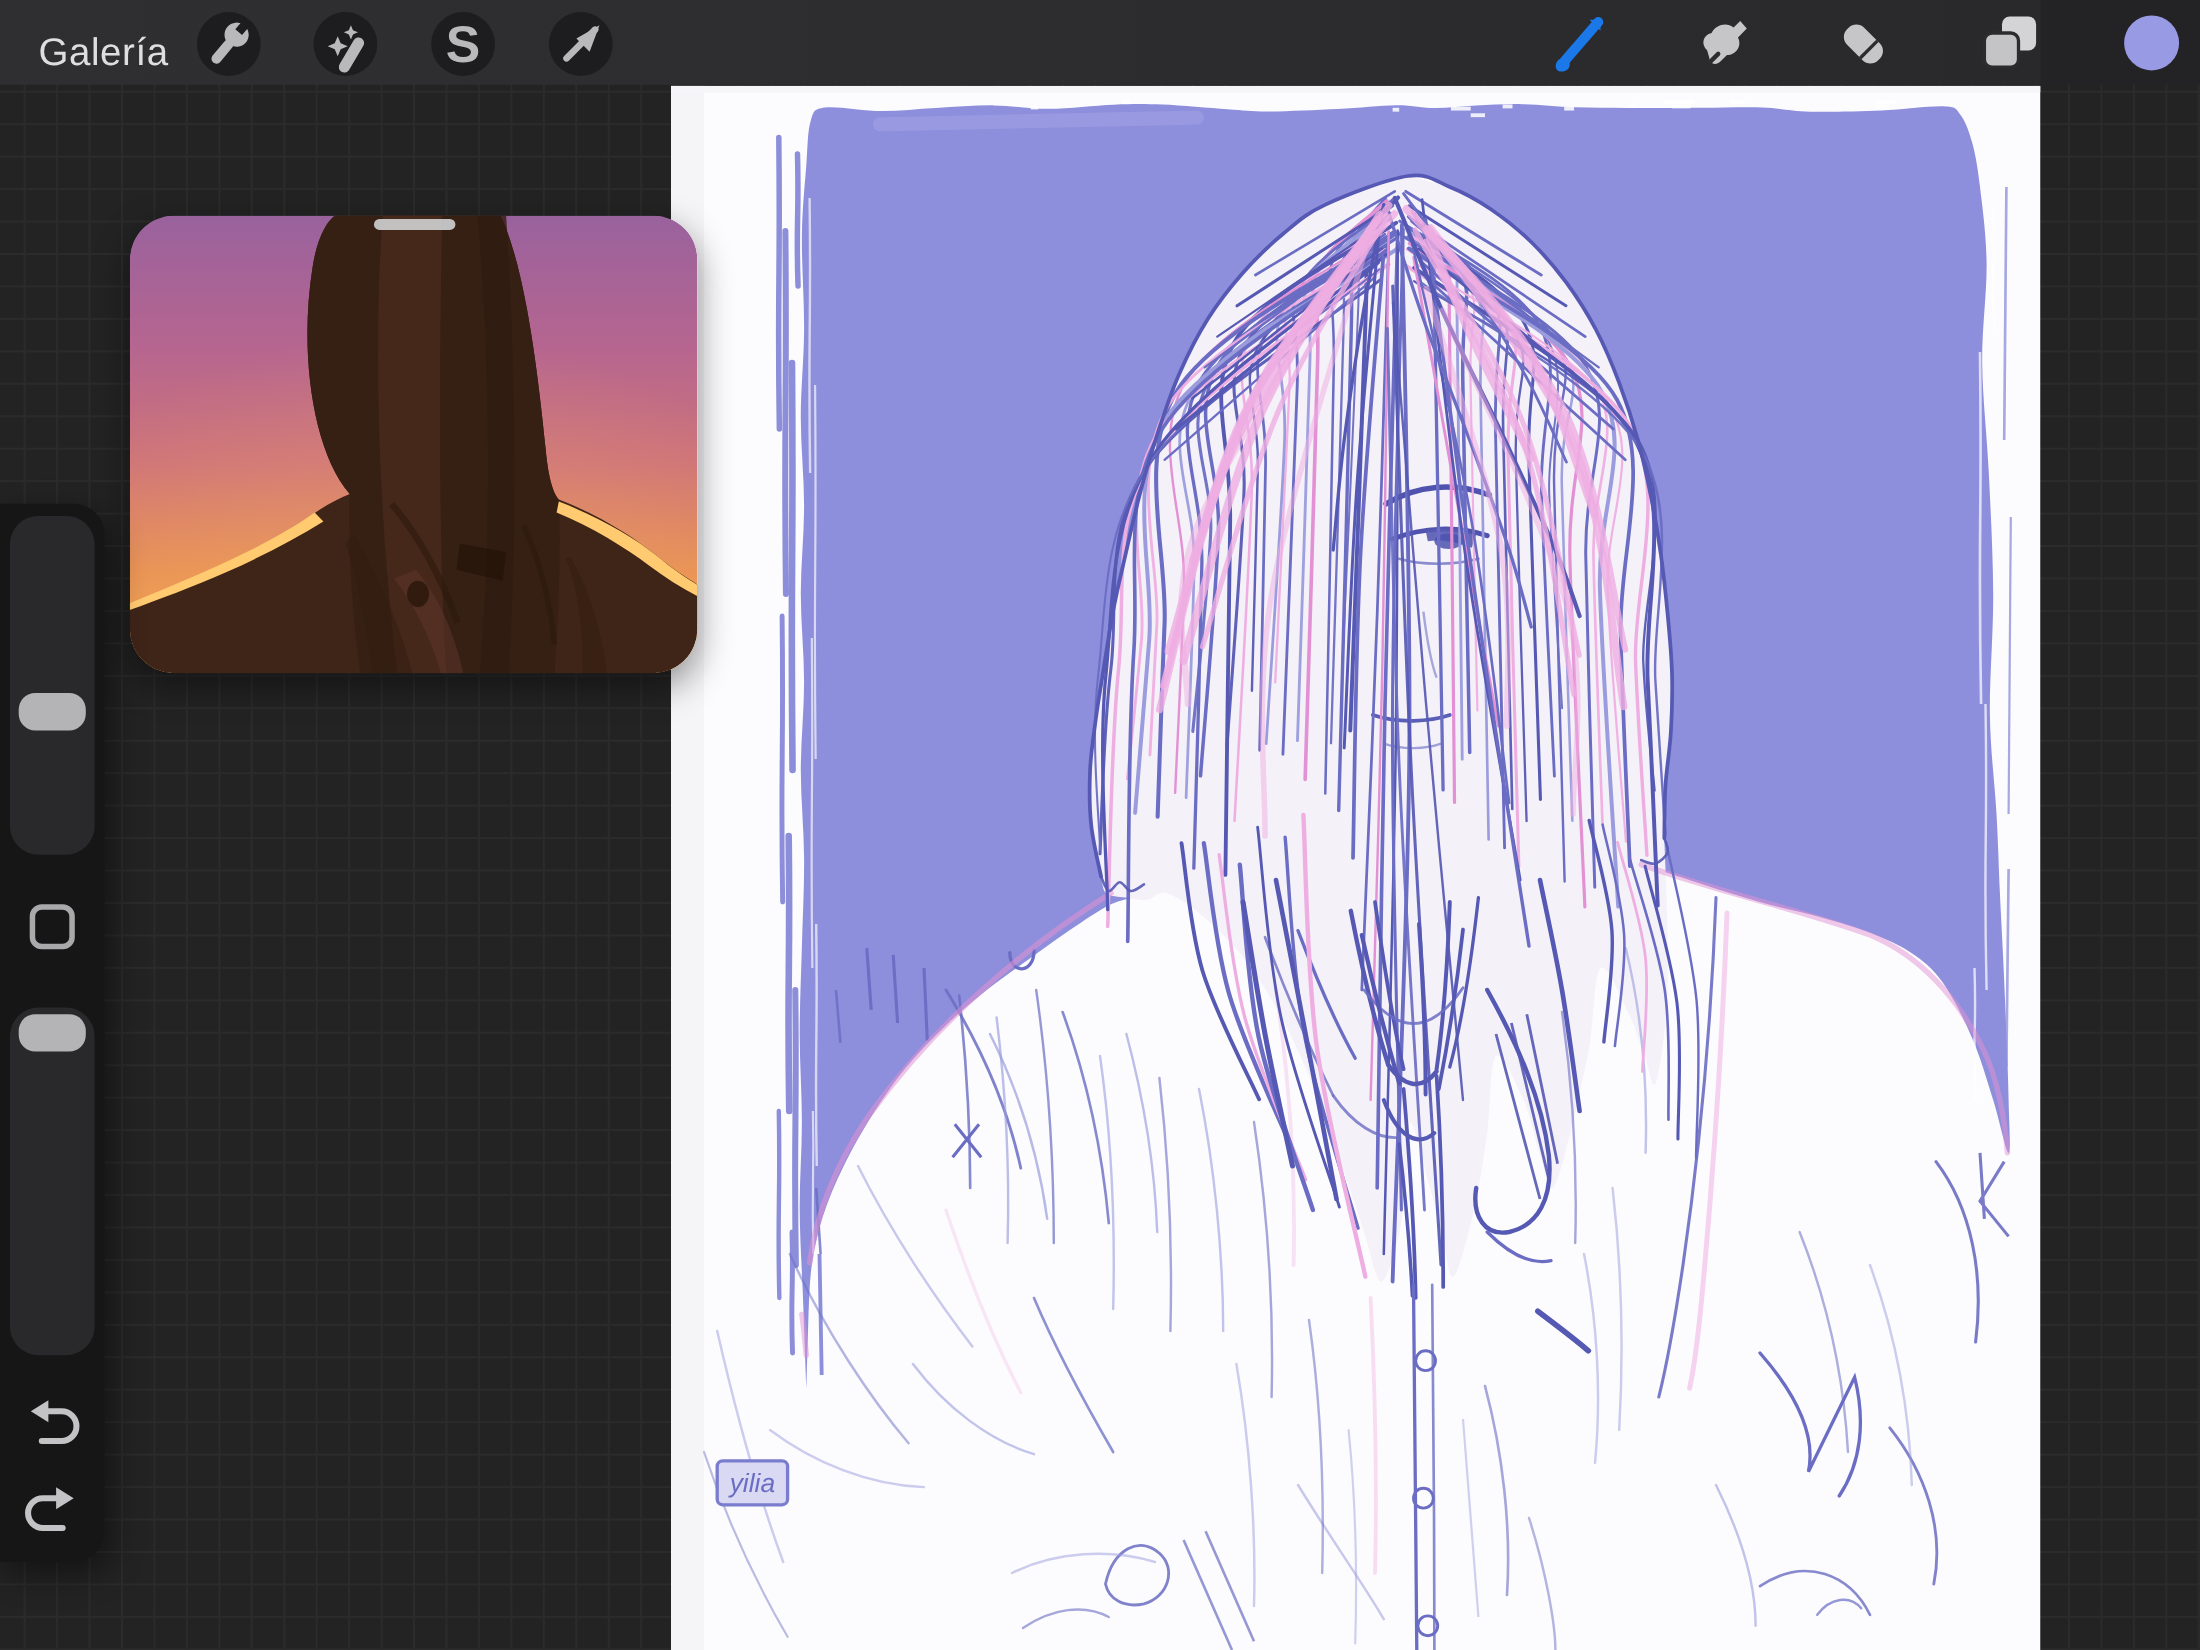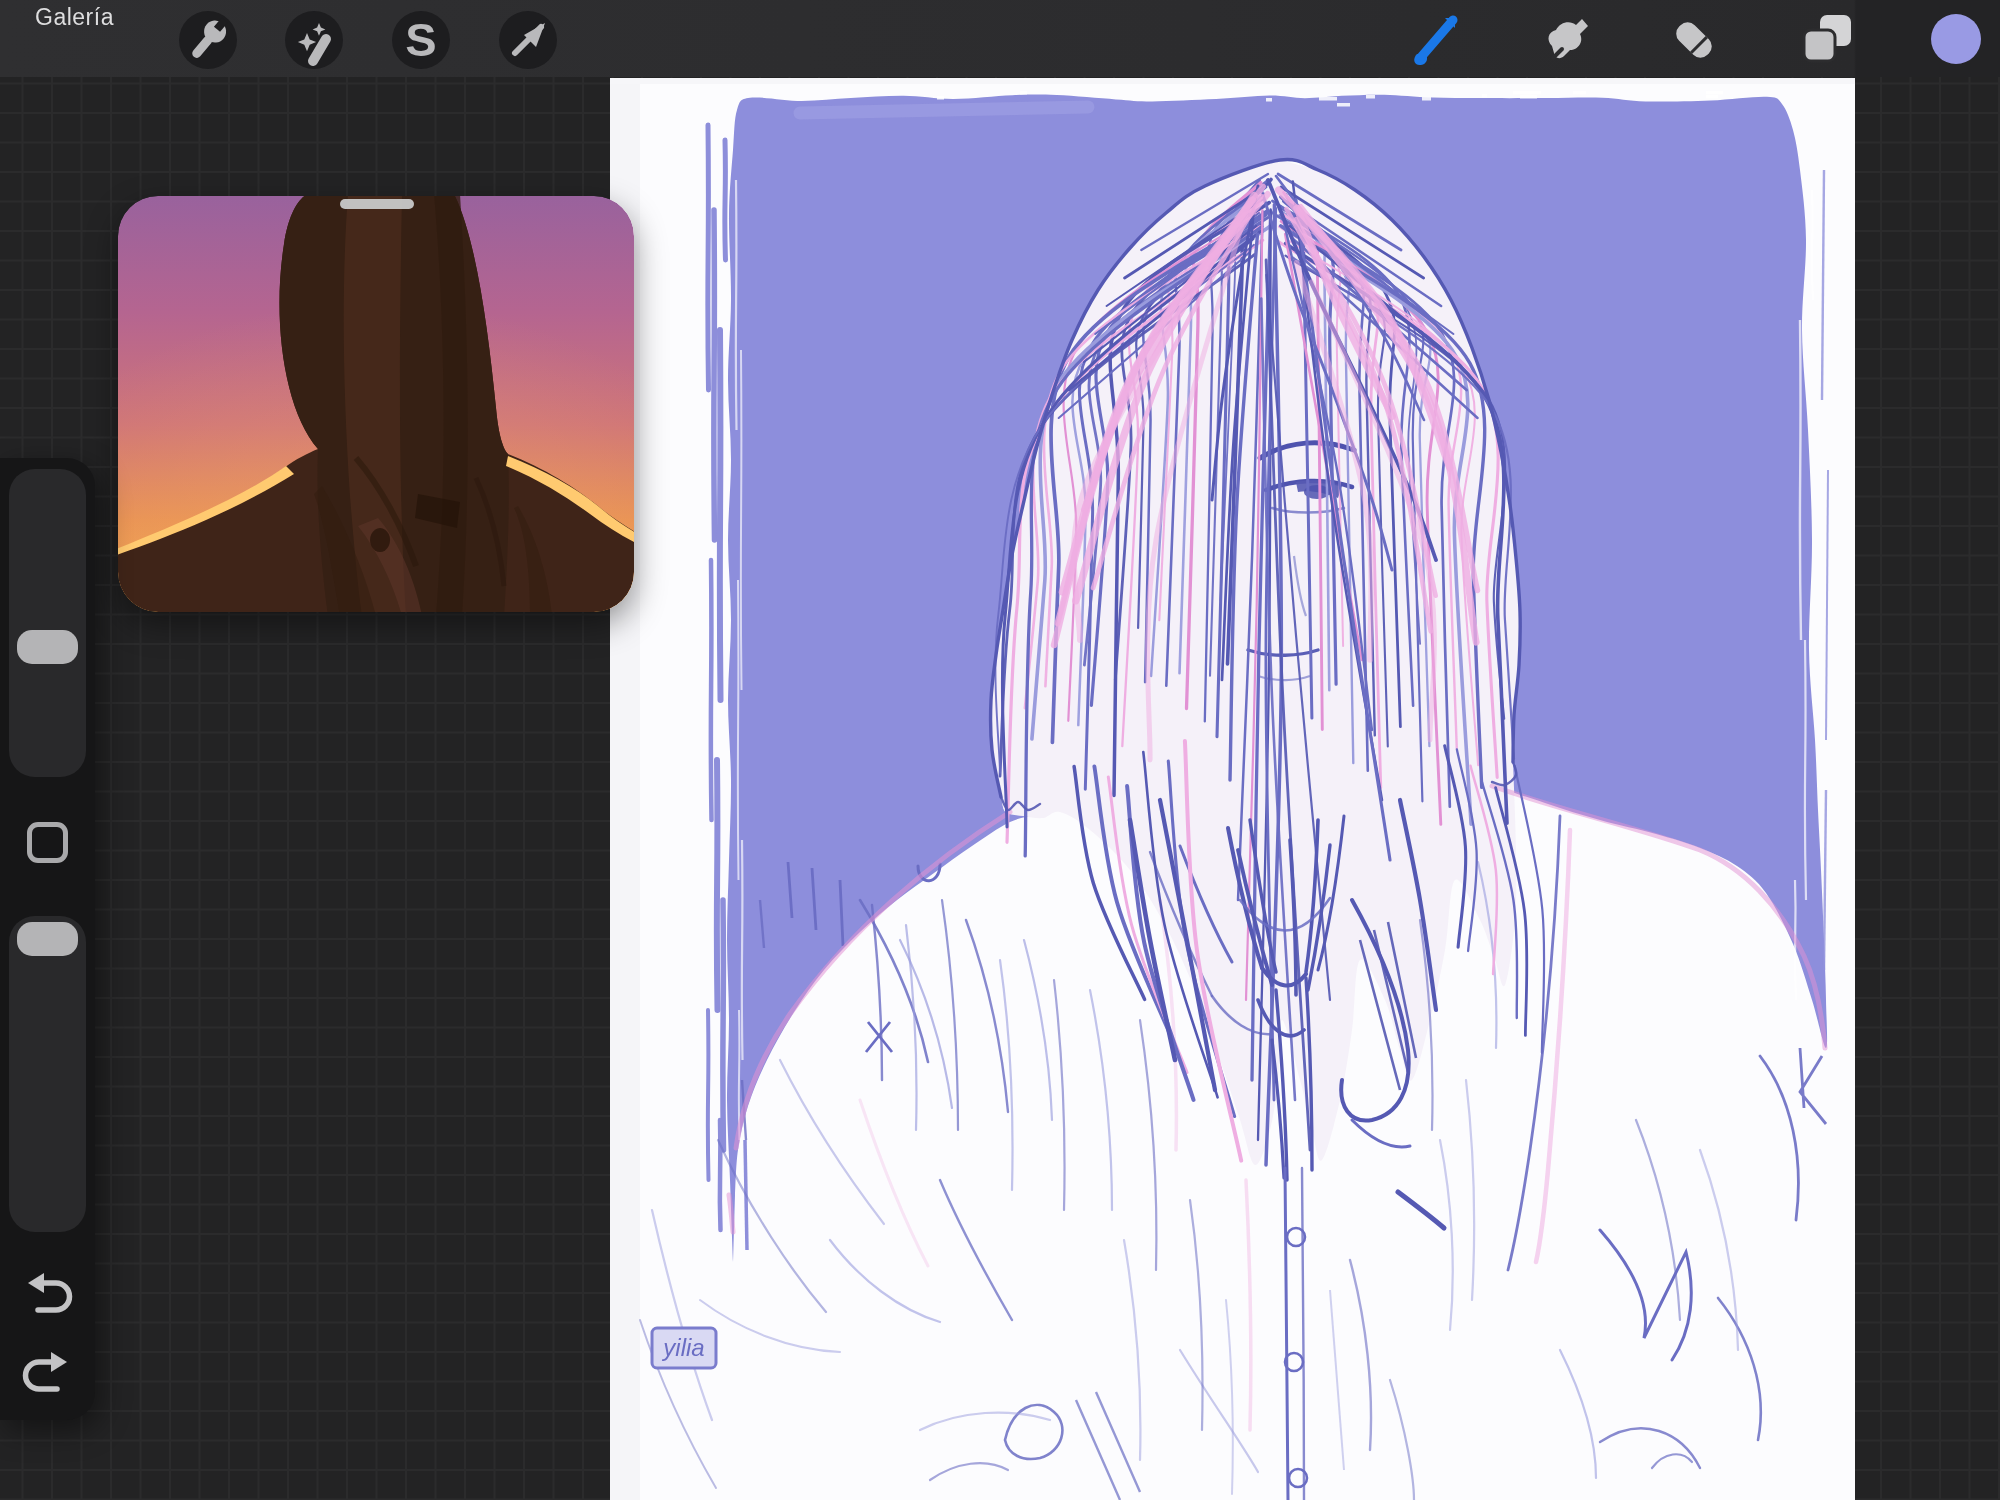--- a/index.html
+++ b/index.html
@@ -297,21 +297,21 @@
 <path d="M240,330 C260,355 276,390 284,420 L304,420 C296,380 280,345 260,322 Z" fill="#5c352a" opacity="0.55"></path>
 <path d="M262,332 a10,12 0 1 0 0.1,0" fill="#241307" opacity="0.7"></path>
 <path d="M300,298 l42,8 l-3,26 l-42,-10 Z" fill="#241307" opacity="0.65"></path>
 <path d="M238,262 C262,290 284,330 298,370" stroke="#2a170b" stroke-width="6" fill="none" opacity="0.55"></path>
 <path d="M358,282 C372,312 382,350 386,390" stroke="#2a170b" stroke-width="5" fill="none" opacity="0.45"></path>
 <rect x="222" y="3" width="74" height="10" rx="5" fill="#c9c9c9" opacity="0.95"></rect>
 </g>
 </svg>
 
 <div style="position:absolute;left:0;top:0;width:2000px;height:77px;background:linear-gradient(90deg,#2f2f31 0%,#2c2c2e 60%,#29292b 92.7%,#232325 92.8%,#232325 100%)">
-<div style="position:absolute;left:35px;top:4px;font-size:23px;color:#dededf;letter-spacing:0.5px">Galería</div>
+<div style="position:absolute;left:35px;top:28px;font-size:35px;color:#dededf;letter-spacing:0.5px">Galería</div>
 <div style="position:absolute;left:179px;top:11px;width:58px;height:58px;border-radius:50%;background:#1d1d1f"></div>
     <div style="position:absolute;left:285px;top:11px;width:58px;height:58px;border-radius:50%;background:#1d1d1f"></div>
     <div style="position:absolute;left:392px;top:11px;width:58px;height:58px;border-radius:50%;background:#1d1d1f"></div>
     <div style="position:absolute;left:499px;top:11px;width:58px;height:58px;border-radius:50%;background:#1d1d1f"></div>
 <svg width="2000" height="77" style="position:absolute;left:0;top:0">
 <g fill="#b9b9bb">
  <g transform="translate(208,40) rotate(40)">
    <rect x="-4.5" y="-4" width="9" height="26" rx="4.5"></rect>
    <circle cx="0" cy="-11" r="11"></circle>
    <rect x="-4" y="-26" width="8" height="12" fill="#1d1d1f"></rect>

